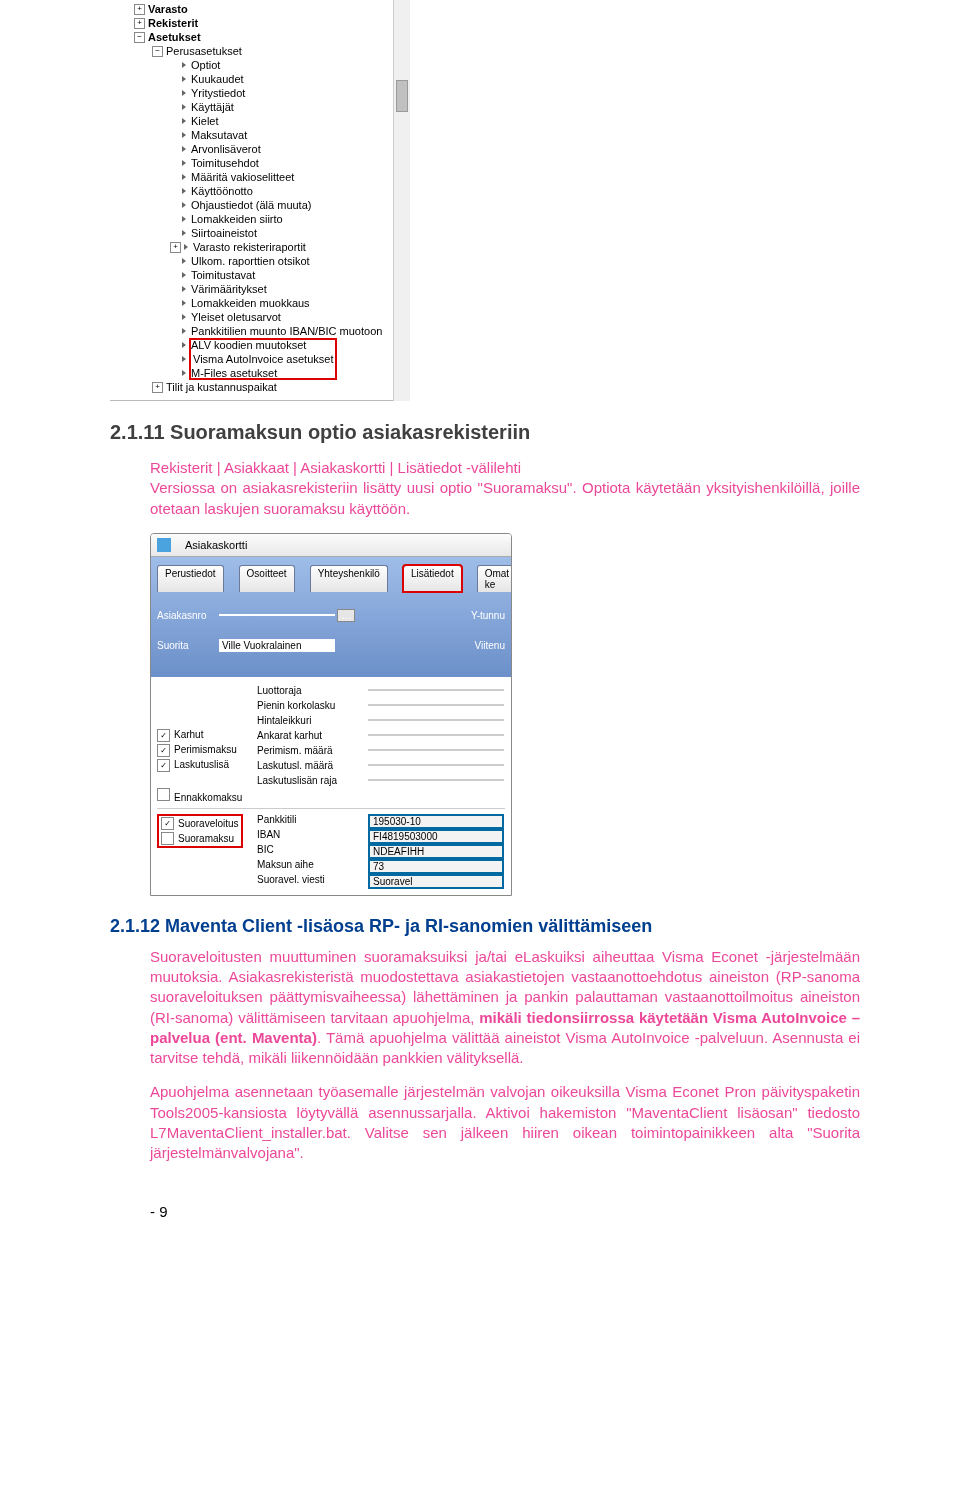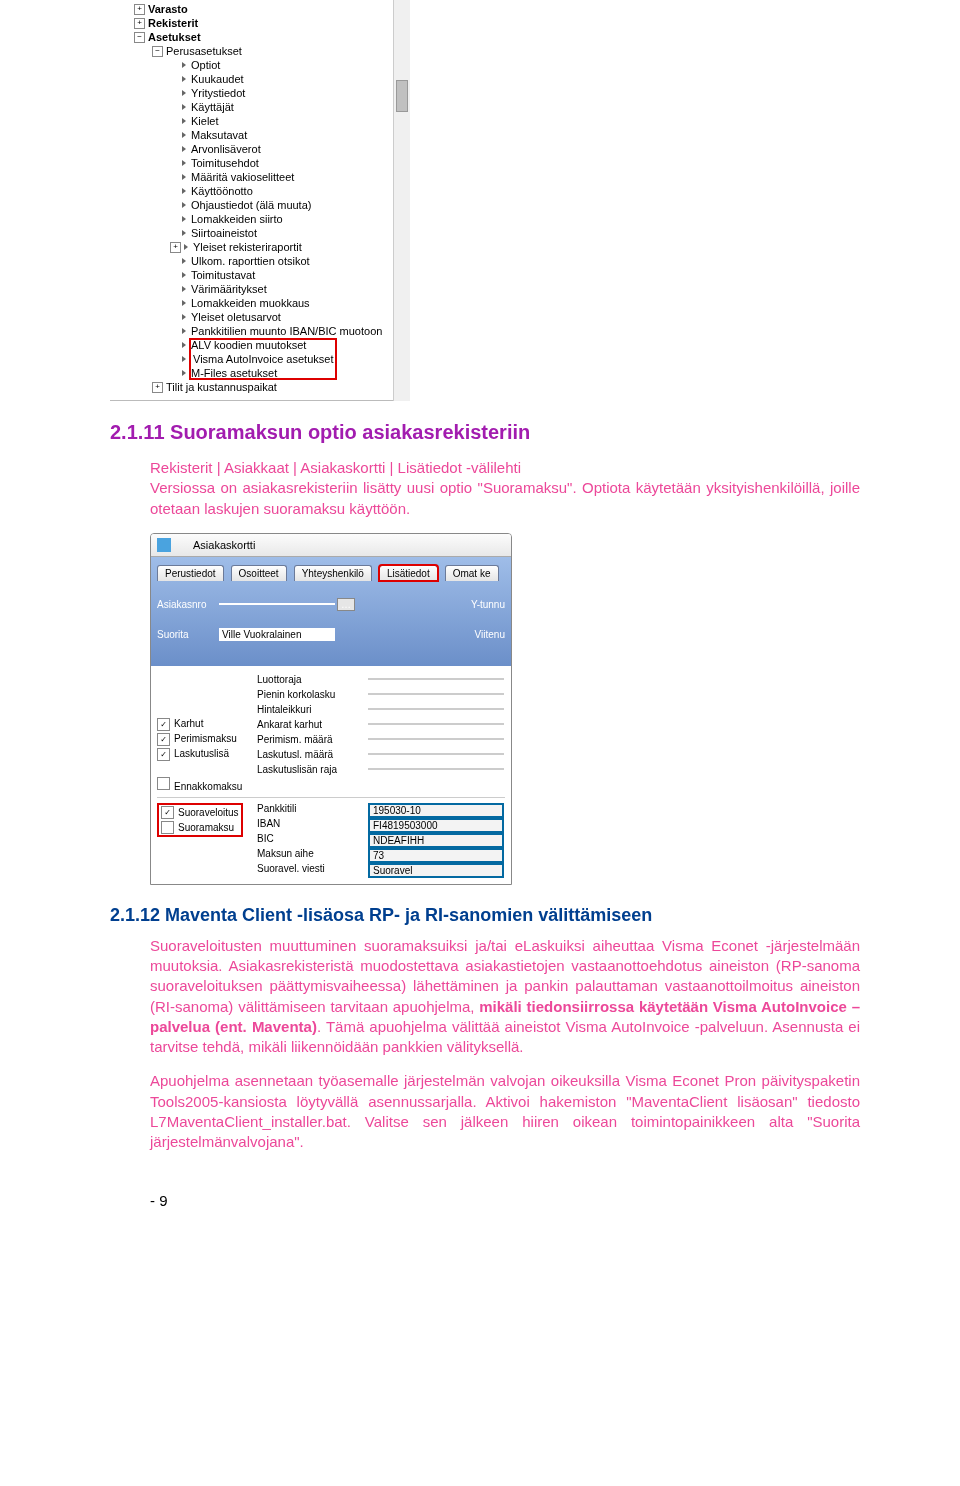--- a/index.html
+++ b/index.html
@@ -40,21 +40,21 @@
   .arrow { width: 0; height: 0; border-top: 3px solid transparent; border-bottom: 3px solid transparent; border-left: 4px solid #666; display:inline-block; margin-right:2px;}
   .bold { font-weight: bold; }
   .lvl1 { padding-left: 16px; }
   .lvl2 { padding-left: 34px; }
   .lvl3 { padding-left: 52px; }
   .highlight { border: 2px solid #d00; padding: 12px 2px; margin-left: -2px; }
   .tree-bottom-border { border-bottom: 1px solid #bbb; margin-top:2px;}
   
   
   .section-heading {
-    font-size: 20px; font-weight: bold; color: #a21caf;
+    font-size: 20px; font-weight: bold; color: #404040;
     margin: 20px 0 14px 110px;
   }
   .body-text {
     font-size: 15px; color: #ec4899;
     margin: 0 100px 14px 150px;
     text-align: justify;
     line-height: 1.35;
   }
   .blue-heading {
     font-size: 18px; font-weight: bold; color: #003f8f;
@@ -66,29 +66,29 @@
     margin: 10px 0 20px 150px;
     width: 360px;
     font-size: 11px;
     border: 1px solid #888;
     border-radius: 4px 4px 0 0;
     overflow: hidden;
   }
   .card-title {
     background: linear-gradient(#fcfcfc,#e8e8e8);
     padding: 4px 6px;
-    display: flex; align-items: center; gap: 22px;
+    display: flex; align-items: center; gap: 14px;
     border-bottom: 1px solid #aaa;
   }
   .card-title .logo { width: 14px; height: 14px; background: #4aa3df; display:inline-block; }
   .card-blue {
     background: linear-gradient(#9fbde8,#6b8fc9);
     padding: 8px 6px;
   }
-  .tabs { display: flex; gap: 8px; margin-bottom: 8px; }
+  .tabs { display: flex; gap: 16px; margin-bottom: 8px; }
   .tab {
     background: linear-gradient(#fefefe,#e5e5e5);
     border: 1px solid #6b7a99;
     border-bottom: none;
     border-radius: 3px 3px 0 0;
     padding: 2px 7px;
     font-size: 10px;
     margin-right: -1px;
   }
   .tab.highlighted { outline: 2px solid #d00; outline-offset: -1px; }
@@ -205,21 +205,21 @@
           <span>Lomakkeiden siirto</span>
         </div>
         <div class="node lvl3">
           <span class="exp none"></span>
           <span class="arrow"></span>
           <span>Siirtoaineistot</span>
         </div>
         <div class="node lvl3">
           <span class="exp">+</span>
           <span class="arrow"></span>
-          <span>Yleiset rekisteriraportit</span>
+          <span>Varasto rekisteriraportit</span>
         </div>
         <div class="node lvl3">
           <span class="exp none"></span>
           <span class="arrow"></span>
           <span>Ulkom. raporttien otsikot</span>
         </div>
         <div class="node lvl3">
           <span class="exp none"></span>
           <span class="arrow"></span>
           <span>Toimitustavat</span>

